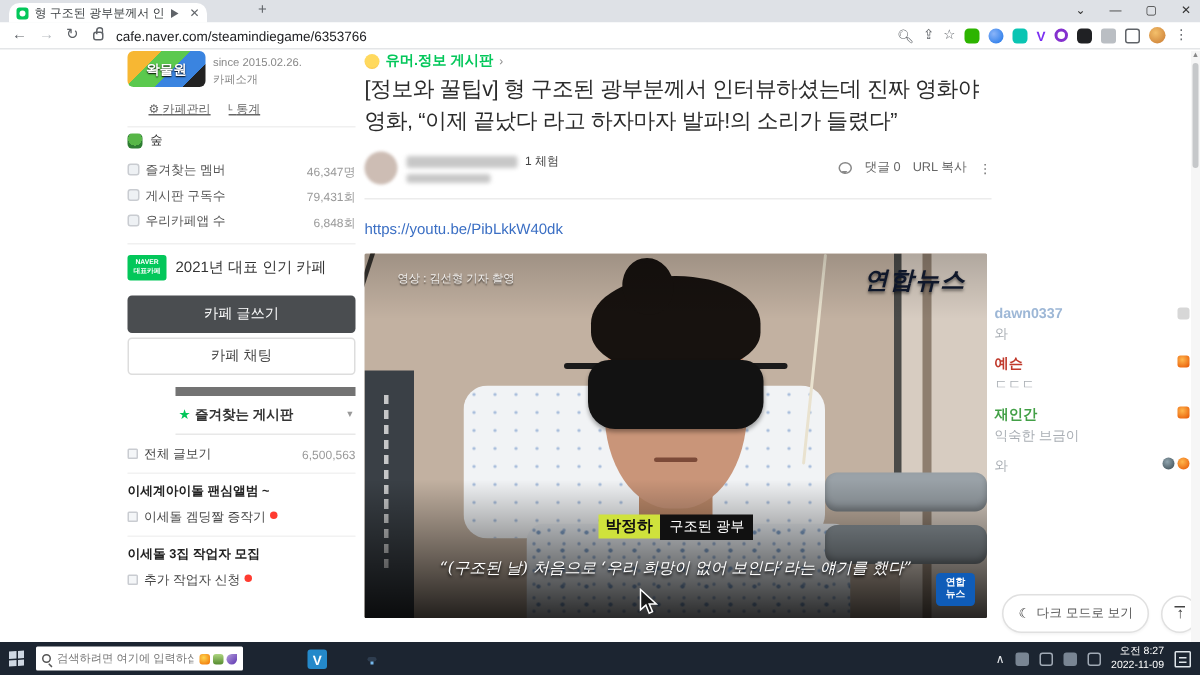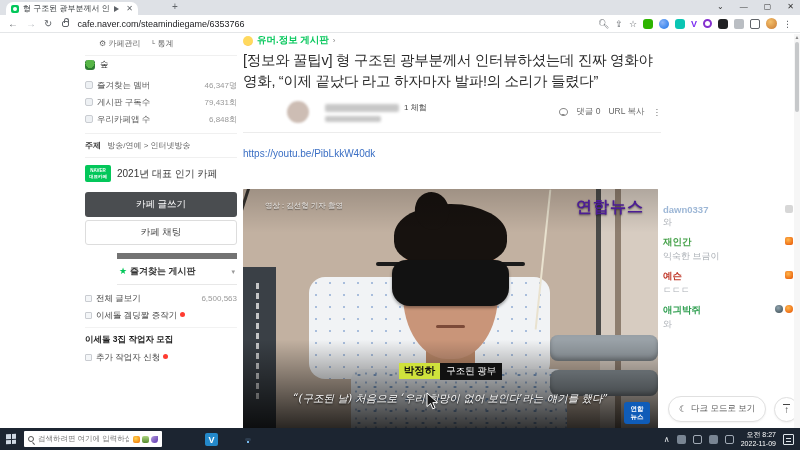--- a/index.html
+++ b/index.html
@@ -44,21 +44,21 @@
   .scroll-thumb { position:absolute; top:8px; left:1px; width:4px; height:70px; background:#c6c8ca; border-radius:2px; }
 
   
   .sidebar { position:absolute; left:85px; top:0; width:152px; font-size:8.5px; color:#333; }
   .cafe-top { display:flex; gap:5px; padding-bottom:4px; }
   .cafe-logo { width:52px; height:24px; border-radius:4px; background:
       linear-gradient(135deg,#f7b733 0 30%,#5bc94e 30% 55%,#3a84e0 55% 80%,#222 80%);
       color:#fff; font-weight:bold; font-size:9px; display:flex; align-items:center; justify-content:center;
       text-shadow:0 1px 1px #000; flex:none;}
   .cafe-meta { font-size:7.5px; color:#888; line-height:1.5; padding-top:2px;}
-  .manage-row { display:flex; gap:12px; color:#666; padding:4px 0 6px 14px; font-size:8px;}
+  .manage-row { display:flex; gap:12px; color:#666; padding:4px 0 6px 14px; font-size:8px;text-decoration:underline;}
   .gear:before{content:"⚙ ";} .chart:before{content:"ᴸ ";}
   .grade-row { display:flex; align-items:center; gap:5px; padding:3px 0; border-top:1px solid #f0f0f0;}
   .tree-ico{width:10px;height:10px;border-radius:3px;background:radial-gradient(circle at 50% 35%,#57b647 55%,#2e7d32 56%);position:relative;}
   .stat-block{padding:3px 0 5px; border-bottom:1px solid #f0f0f0;}
   .stat-row{display:flex;justify-content:space-between;align-items:center;padding:2.5px 0;color:#555;}
   .stat-row .val{color:#999;font-size:8px;}
   .ppl-ico{width:9px;height:9px;border-radius:2px;background:#6f9ed9;display:inline-block;margin-right:4px;vertical-align:-1px;}
   .mini-ico{width:8px;height:8px;border:1px solid #c9ccd1;border-radius:2px;display:inline-block;margin-right:4px;vertical-align:-1px;background:#eef1f4;}
   .members{font-weight:bold;color:#333;}
   .topic-row{padding:6px 0;color:#666;font-size:8px;border-bottom:1px solid #f0f0f0;}
@@ -82,34 +82,34 @@
   .menu-sec{font-weight:bold;color:#222;padding:6px 0 3px;border-top:1px solid #f2f2f2;margin-top:3px;font-size:8.5px;}
   .reddot{width:5px;height:5px;border-radius:50%;background:#ff3b30;display:inline-block;margin-left:3px;vertical-align:1px;}
 
   
   .main { position:absolute; left:243px; top:0; width:418px; }
   .crumb { display:flex; align-items:center; gap:4px; font-size:9.5px; padding-bottom:3px;}
   .crumb .board { color:#03c75a; font-weight:bold; }
   .crumb .carr { color:#888; font-size:8px;}
   .emoji-ico{width:10px;height:10px;border-radius:50%;background:radial-gradient(circle at 50% 40%,#ffd95e 60%,#f0a92e);flex:none;}
   .post-title { font-size:14.5px; color:#2b2b2b; line-height:1.45; font-weight:500; letter-spacing:-0.3px;}
-  .author-row { display:flex; align-items:center; gap:16px; margin-top:8px; height:24px;margin-left:44px;}
+  .author-row { display:flex; align-items:center; gap:6px; margin-top:8px; height:24px;}
   .ava { width:22px;height:22px;border-radius:50%;background:#cdbdb4;filter:blur(1px);}
   .blurbar{height:8px;border-radius:2px;background:#c7c7c7;filter:blur(1.5px);}
   .author-lines{display:flex;flex-direction:column;gap:3px;}
   .author-top{display:flex;align-items:center;gap:5px;}
   .author-badge{font-size:8px;color:#444;}
   .post-actions{margin-left:auto;display:flex;align-items:center;gap:8px;font-size:8.5px;color:#666;}
   .bub{width:9px;height:8px;border:1px solid #888;border-radius:50%;position:relative;}
   .bub:after{content:"";position:absolute;bottom:-3px;left:1px;border:2px solid transparent;border-top-color:#888;}
   .divider{border-top:1px solid #ececec;margin:8px 0 10px;}
   .ytlink{font-size:10px;color:#3b6fc4;}
 
   
-  .video{position:relative;width:415px;height:243px;margin-top:28px;background:#c2b1a1;overflow:hidden;border-radius:1px;}
+  .video{position:relative;width:415px;height:243px;margin-top:8px;background:#c2b1a1;overflow:hidden;border-radius:1px;}
   .v-rightwall{position:absolute;right:0;top:0;width:14%;height:100%;background:#d7ccc1;}
   .v-doorline{position:absolute;right:9%;top:0;width:6px;height:100%;background:#8e7e6f;}
   .v-cable{position:absolute;left:-4px;top:-6px;width:60px;height:70px;border-left:3px solid #35322e;transform:rotate(18deg);}
   .v-bedframe{position:absolute;left:0;top:32%;width:8%;height:68%;background:#3a4046;}
   .v-bedframe:before{content:"";position:absolute;left:40%;top:10%;width:3px;height:70%;
      background:repeating-linear-gradient(#e8e8e8 0 6px,transparent 6px 10px);opacity:.8;}
   .v-pillow{position:absolute;left:16%;top:36%;width:58%;height:42%;background:#f1f3f5;border-radius:16px;
      background-image:radial-gradient(#a9bedc 1px,transparent 1.4px);background-size:14px 12px;}
   .v-body{position:absolute;left:26%;top:74%;width:52%;height:30%;background:#e9edf1;border-radius:12px 12px 0 0;
      background-image:radial-gradient(#7f9fc6 1.4px,transparent 1.8px),radial-gradient(#9ab3d4 1px,transparent 1.4px);
@@ -121,22 +121,22 @@
   .v-mask{position:absolute;left:36%;top:29%;width:28%;height:19%;background:#121212;border-radius:14px 14px 18px 18px;box-shadow:0 2px 3px rgba(0,0,0,.35);}
   .v-strap{position:absolute;left:32%;top:30%;width:36%;height:4px;background:#1b1b1b;border-radius:2px;}
   .v-mouth{position:absolute;left:46.5%;top:56%;width:7%;height:3px;background:#7c4a38;border-radius:2px;}
   .v-ivpole{position:absolute;left:85%;top:0;width:5px;height:70%;background:#4a4a48;}
   .v-ivtube{position:absolute;left:72%;top:0;width:2px;height:58%;background:#e9e2cf;transform:rotate(6deg);border-radius:2px;}
   .v-cart{position:absolute;left:74%;top:60%;width:26%;height:26%;}
   .v-tray{position:absolute;left:0;width:100%;height:42%;background:#9aa2a8;border-radius:8px;box-shadow:inset 0 -3px 4px rgba(0,0,0,.25);}
   .v-tray.t2{top:55%;background:#8d969c;}
   .v-shade{position:absolute;inset:0;background:linear-gradient(180deg,rgba(0,0,0,.18) 0,transparent 18%,transparent 62%,rgba(0,0,0,.82) 100%);}
   .v-credit{position:absolute;left:22px;top:12px;font-size:7.5px;color:rgba(255,255,255,.85);text-shadow:0 1px 1px rgba(0,0,0,.6);}
-  .v-logo{position:absolute;right:14px;top:8px;font-size:16px;font-weight:bold;color:#4c1d95;letter-spacing:1px;
-     text-shadow:0 1px 2px rgba(0,0,0,.5); }
+  .v-logo{position:absolute;right:14px;top:8px;font-size:16px;font-weight:bold;color:#0f172a;letter-spacing:1px;
+     text-shadow:0 1px 2px rgba(0,0,0,.5); font-style:italic;}
   .v-capline{position:absolute;left:0;right:0;bottom:52px;text-align:center;}
   .v-name{display:inline-block;background:#cfe23c;color:#111;font-weight:bold;font-size:10.5px;padding:1px 5px;}
   .v-role{display:inline-block;background:#111;color:#fff;font-size:9.5px;padding:2px 6px;}
   .v-quote{position:absolute;left:0;right:0;bottom:26px;text-align:center;color:#fff;font-size:10.5px;
      font-family:"DejaVu Serif","Liberation Serif",serif;font-style:italic;text-shadow:0 1px 2px #000;}
   .v-corner{position:absolute;right:8px;bottom:8px;width:26px;height:22px;background:#0f5cb8;border-radius:3px;
      color:#fff;font-size:6.5px;font-weight:bold;display:flex;flex-direction:column;align-items:center;justify-content:center;line-height:1.3;}
 
   
   .chatcol{position:absolute;left:663px;top:170px;width:128px;}
@@ -236,20 +236,27 @@
       <span class="tbi ext-puzzle"></span>
       <span class="tbi ext-split"></span>
       <span class="avatar-chip"></span>
       <span class="tbi glyph">⋮</span>
     </div>
   </div>
 
   <div class="page">
 
     <aside class="sidebar">
+      <div class="cafe-top">
+        <div class="cafe-logo">왁물원</div>
+        <div class="cafe-meta">
+          <div>since 2015.02.26.</div>
+          <div>카페소개</div>
+        </div>
+      </div>
       <div class="manage-row">
         <span class="gear">카페관리</span>
         <span class="chart">통계</span>
       </div>
       <div class="grade-row">
         <span class="tree-ico"></span>
         <span>숲</span>
       </div>
       <div class="stat-block">
         <div class="stat-row">
@@ -257,43 +264,40 @@
           <span class="val">46,347명</span>
         </div>
         <div class="stat-row">
           <span><span class="mini-ico"></span><span>게시판 구독수</span></span>
           <span class="val">79,431회</span>
         </div>
         <div class="stat-row">
           <span><span class="mini-ico"></span><span>우리카페앱 수</span></span>
           <span class="val">6,848회</span>
         </div>
-      </div>
-      <div class="topic-row">
-        <b>주제</b>
-        <span>방송/연예 &gt; 인터넷방송</span>
       </div>
       <div class="rep-badge-row">
         <span class="naver-badge">
           <span>NAVER</span>
             <span>대표카페</span>
         </span>
         <span class="rep-text">2021년 대표 인기 카페</span>
       </div>
       <a class="btn-write">카페 글쓰기</a>
       <a class="btn-chat">카페 채팅</a>
       <div class="favb-head">
         <span><span class="star">★</span><span>즐겨찾는 게시판</span></span>
         <span class="arr">▾</span>
       </div>
       <div class="menu">
         <div class="menu-row">
           <span><span class="sq"></span><span>전체 글보기</span></span>
           <span class="cnt">6,500,563</span>
         </div>
+        <div class="menu-sec">이세계아이돌 팬심앨범 ~</div>
         <div class="menu-row">
           <span><span class="sq"></span><span>이세돌 겜딩짤 증작기</span><span class="reddot"></span></span>
         </div>
         <div class="menu-sec">이세돌 3집 작업자 모집</div>
         <div class="menu-row">
           <span><span class="sq"></span><span>추가 작업자 신청</span><span class="reddot"></span></span>
         </div>
 
       </div>
     </aside>
@@ -360,35 +364,34 @@
 
     <div class="chatcol">
       <div class="chat-msg">
         <div class="chat-user" style="color: rgb(157, 183, 214);">dawn0337</div>
         <div class="chat-badges">
             <span class="badge gray"></span>
           </div>
         <div class="chat-text">와</div>
       </div>
       <div class="chat-msg">
+        <div class="chat-user" style="color: rgb(192, 57, 43);">예슨</div>
+        <div class="chat-badges">
+            <span class="badge"></span>
+          </div>
+        <div class="chat-text">ㄷㄷㄷ</div>
+      </div>
+      <div class="chat-msg">
         <div class="chat-user" style="color: rgb(67, 160, 71);">재인간</div>
         <div class="chat-badges">
             <span class="badge"></span>
           </div>
         <div class="chat-text">익숙한 브금이</div>
       </div>
       <div class="chat-msg">
-        <div class="chat-user" style="color: rgb(192, 57, 43);">예슨</div>
-        <div class="chat-badges">
-            <span class="badge"></span>
-          </div>
-        <div class="chat-text">ㄷㄷㄷ</div>
-      </div>
-      <div class="chat-msg">
-        <div class="chat-user" style="color: rgb(46, 158, 79);">애긔박쥐</div>
         <div class="chat-badges">
             <span class="badge dark"></span>
             <span class="badge round"></span>
           </div>
         <div class="chat-text">와</div>
       </div>
     </div>
 
     <div class="pagefooter">
       <span class="darkpill">

